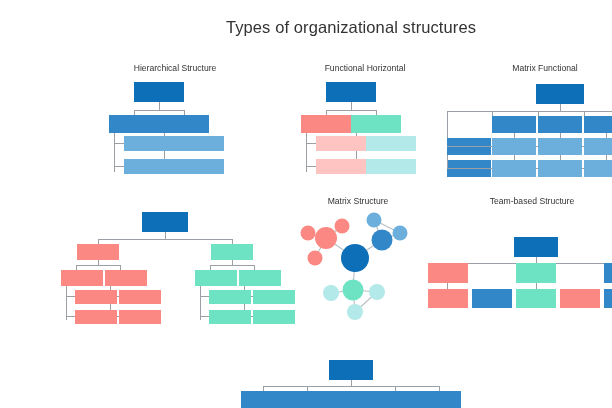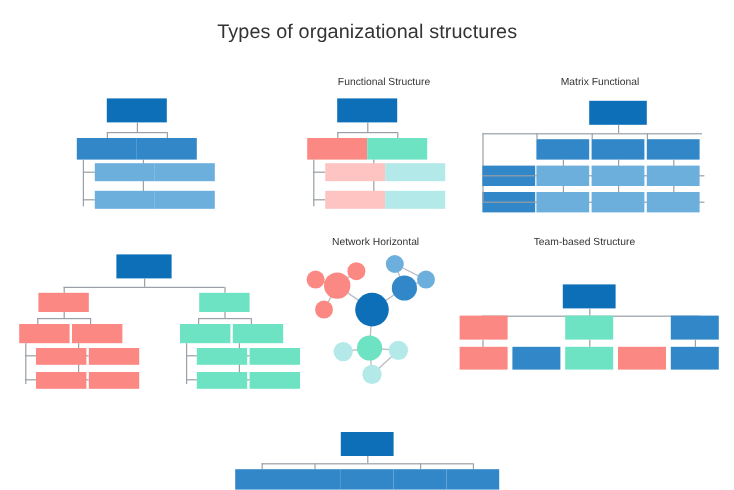--- a/index.html
+++ b/index.html
@@ -11,20 +11,21 @@
     width: 612px;
     height: 408px;
     position: relative;
     overflow: hidden;
     font-family: "Liberation Sans", "DejaVu Sans", sans-serif;
     color: #3c3c3c;
   }
   .canvas {
     position: absolute;
     inset: 0;
+    margin-left: 45px;
   }
   .main-title {
     position: absolute;
     left: 0;
     top: 18px;
     width: 612px;
     text-align: center;
     font-size: 16.5px;
     font-weight: 400;
     color: #333333;
@@ -58,20 +59,21 @@
     fill: none;
   }
 </style>
 </head>
 <body>
 
 <div class="canvas">
 
   <div class="main-title">Types of organizational structures</div>
 
+  <div class="chart-title" style="left:35px; top:63px; width:190px;">Hierarchical Structure</div>
   <div>
 
     <div class="node" style="left:89px; top:82px; width:50px; height:20px; background:#0d6fb8;"></div>
 
     <div class="conn v" style="left:114px; top:102px; height:8px;"></div>
 
     <div class="conn h" style="left:89px; top:110px; width:50px;"></div>
     <div class="conn v" style="left:89px; top:110px; height:5px;"></div>
     <div class="conn v" style="left:139px; top:110px; height:5px;"></div>
 
@@ -85,21 +87,21 @@
     <div class="conn v" style="left:119px; top:133px; height:39px;"></div>
     <div class="conn h" style="left:119px; top:143px; width:10px;"></div>
     <div class="conn h" style="left:119px; top:166px; width:10px;"></div>
 
     <div class="node" style="left:79px; top:136px; width:50px; height:15px; background:#6cafdc;"></div>
     <div class="node" style="left:79px; top:159px; width:50px; height:15px; background:#6cafdc;"></div>
     <div class="node" style="left:129px; top:136px; width:50px; height:15px; background:#6cafdc;"></div>
     <div class="node" style="left:129px; top:159px; width:50px; height:15px; background:#6cafdc;"></div>
   </div>
 
-  <div class="chart-title" style="left:225px; top:63px; width:190px;">Functional Structure</div>
+  <div class="chart-title" style="left:225px; top:63px; width:190px;">Functional Horizontal</div>
   <div>
     <div class="node" style="left:281px; top:82px; width:50px; height:20px; background:#0d6fb8;"></div>
     <div class="conn v" style="left:306px; top:102px; height:8px;"></div>
     <div class="conn h" style="left:281px; top:110px; width:50px;"></div>
     <div class="conn v" style="left:281px; top:110px; height:5px;"></div>
     <div class="conn v" style="left:331px; top:110px; height:5px;"></div>
     <div class="node" style="left:256px; top:115px; width:50px; height:18px; background:#fb8882;"></div>
     <div class="node" style="left:306px; top:115px; width:50px; height:18px; background:#6ee3c4;"></div>
     <div class="conn v" style="left:261px; top:133px; height:39px;"></div>
     <div class="conn h" style="left:261px; top:143px; width:10px;"></div>
@@ -192,21 +194,21 @@
     <div class="node" style="left:30px; top:290px; width:42px; height:14px; background:#fb8882;"></div>
     <div class="node" style="left:30px; top:310px; width:42px; height:14px; background:#fb8882;"></div>
     <div class="node" style="left:74px; top:290px; width:42px; height:14px; background:#fb8882;"></div>
     <div class="node" style="left:74px; top:310px; width:42px; height:14px; background:#fb8882;"></div>
     <div class="node" style="left:164px; top:290px; width:42px; height:14px; background:#6ee3c4;"></div>
     <div class="node" style="left:164px; top:310px; width:42px; height:14px; background:#6ee3c4;"></div>
     <div class="node" style="left:208px; top:290px; width:42px; height:14px; background:#6ee3c4;"></div>
     <div class="node" style="left:208px; top:310px; width:42px; height:14px; background:#6ee3c4;"></div>
   </div>
 
-  <div class="chart-title" style="left:218px; top:196px; width:190px;">Network Horizontal</div>
+  <div class="chart-title" style="left:218px; top:196px; width:190px;">Matrix Structure</div>
   <div>
     <svg class="netsvg" width="180" height="125" style="left:240px; top:200px;">
 
       <g>
         <line class="netline" x1="70" y1="58" x2="41" y2="38"></line>
         <line class="netline" x1="41" y1="38" x2="23" y2="33"></line>
         <line class="netline" x1="41" y1="38" x2="57" y2="26"></line>
         <line class="netline" x1="41" y1="38" x2="30" y2="58"></line>
         <line class="netline" x1="70" y1="58" x2="97" y2="40"></line>
         <line class="netline" x1="97" y1="40" x2="89" y2="20"></line>

